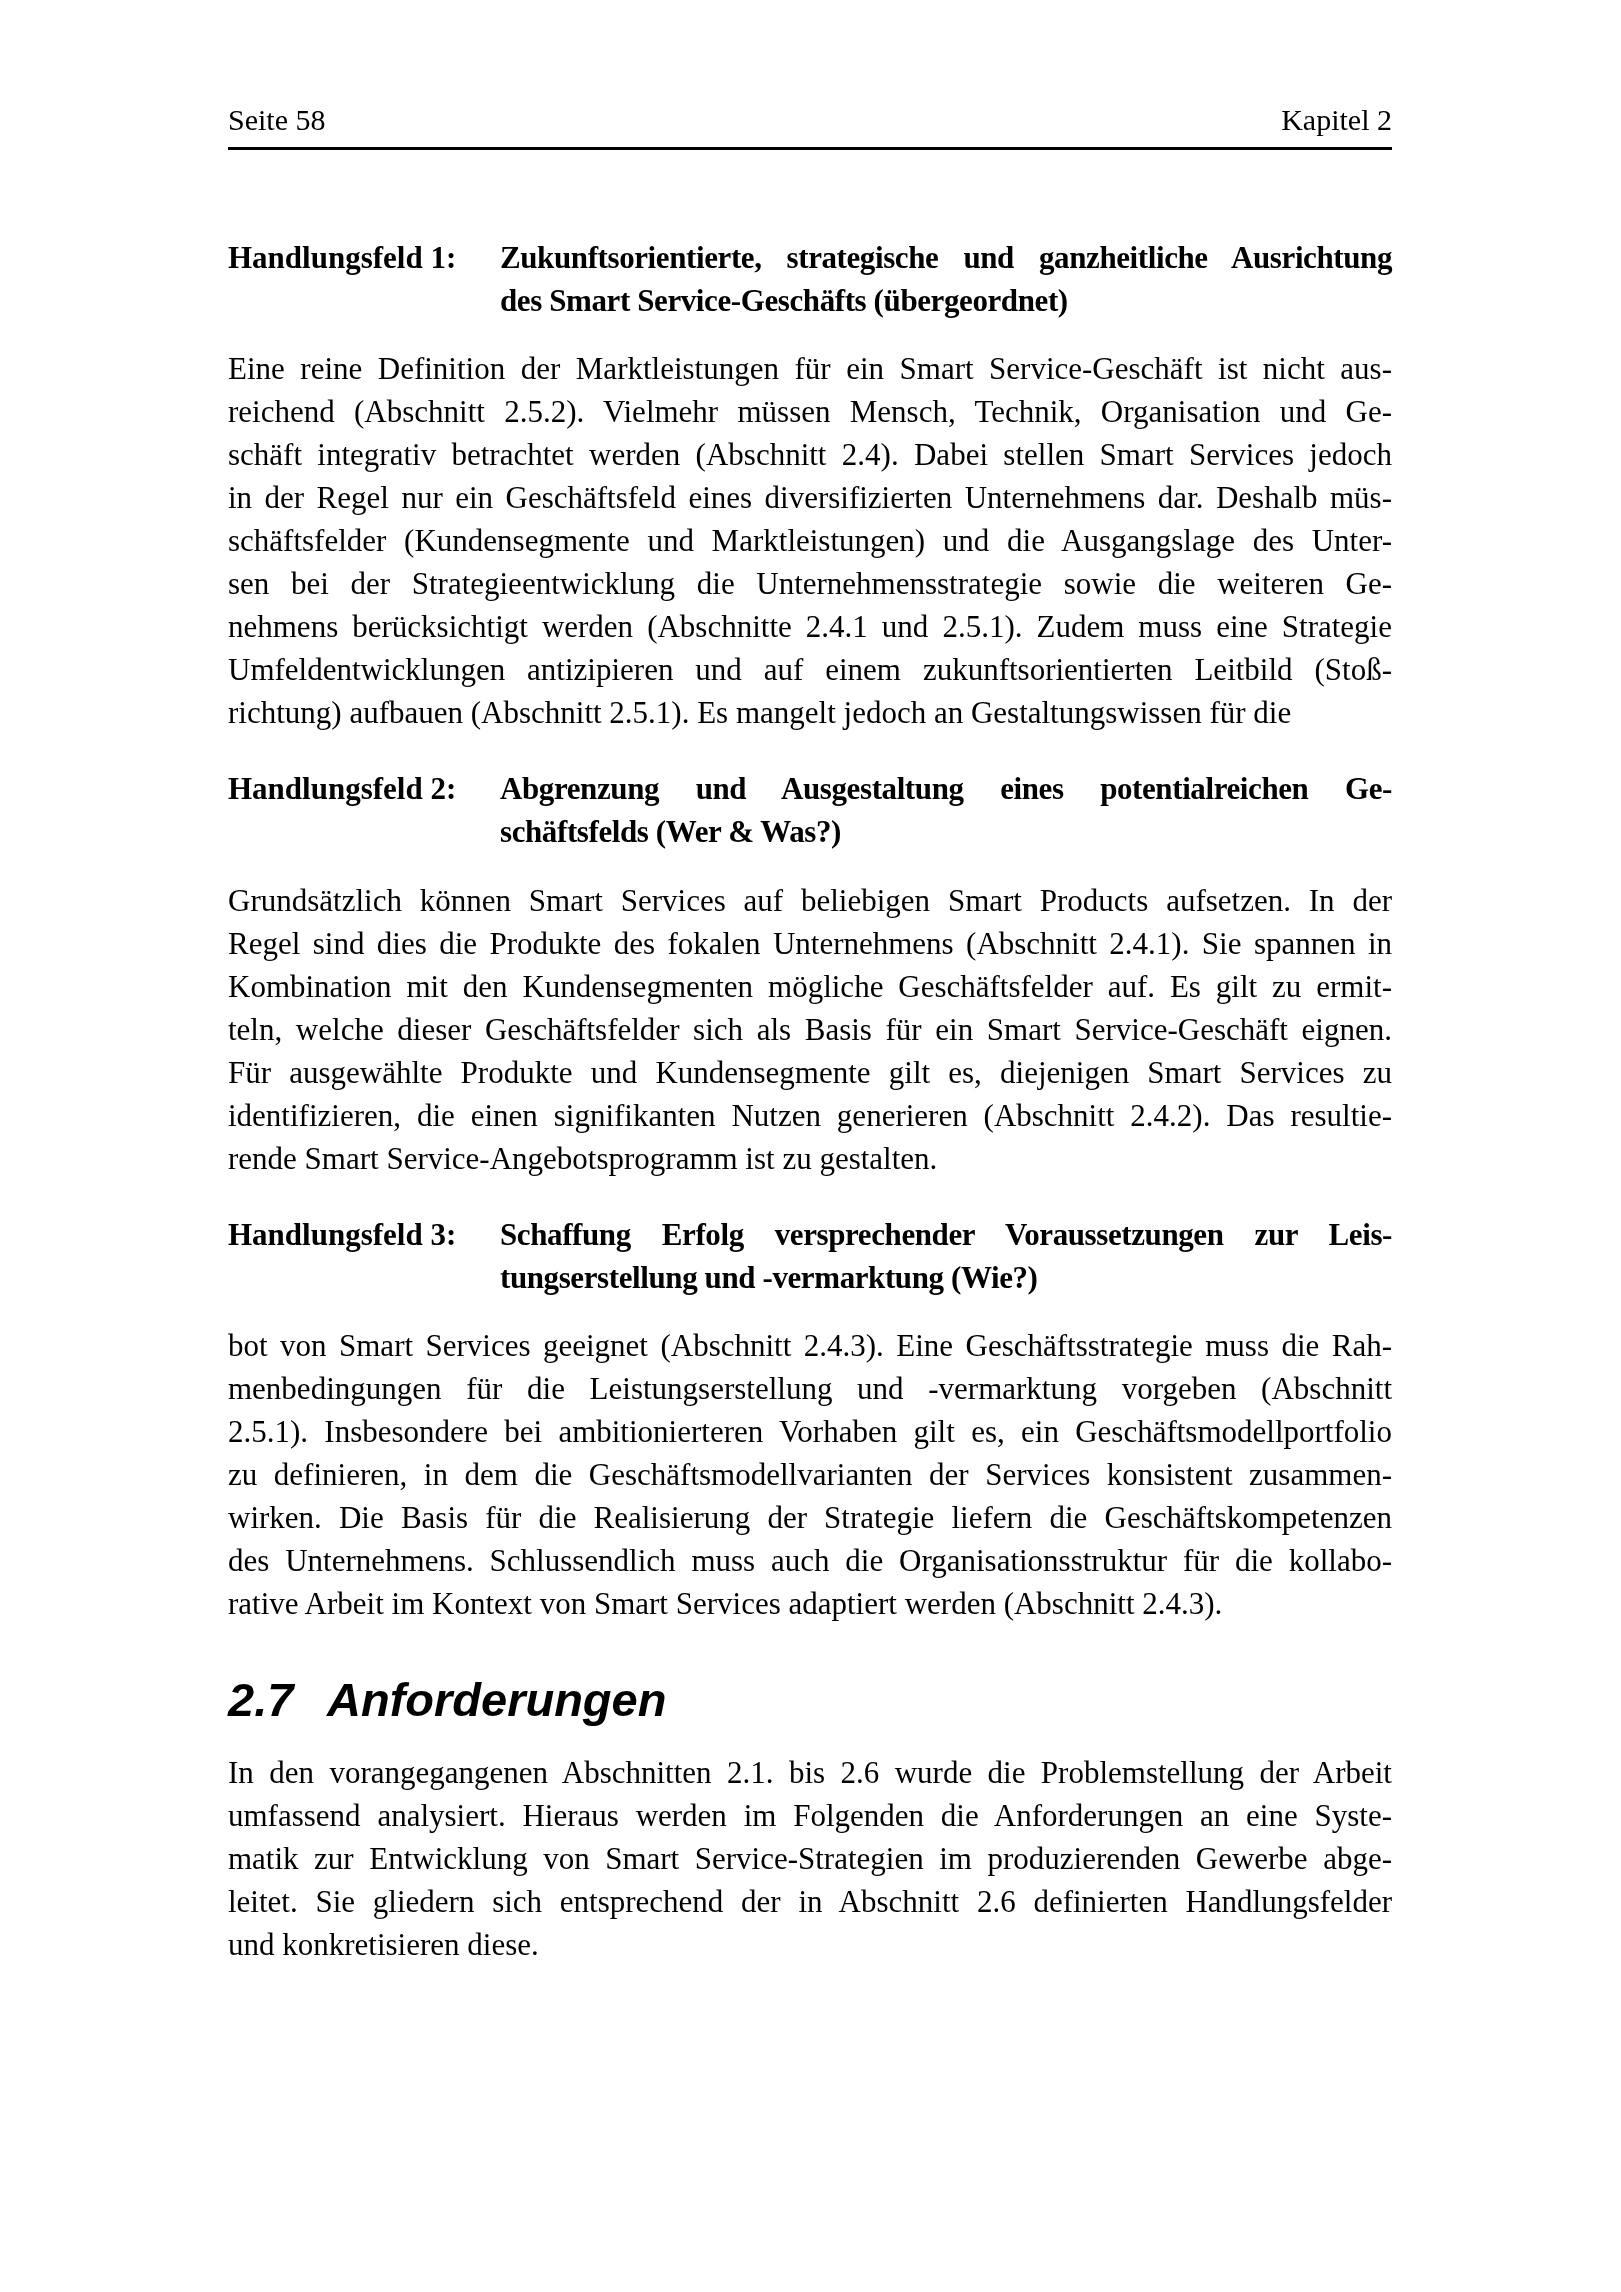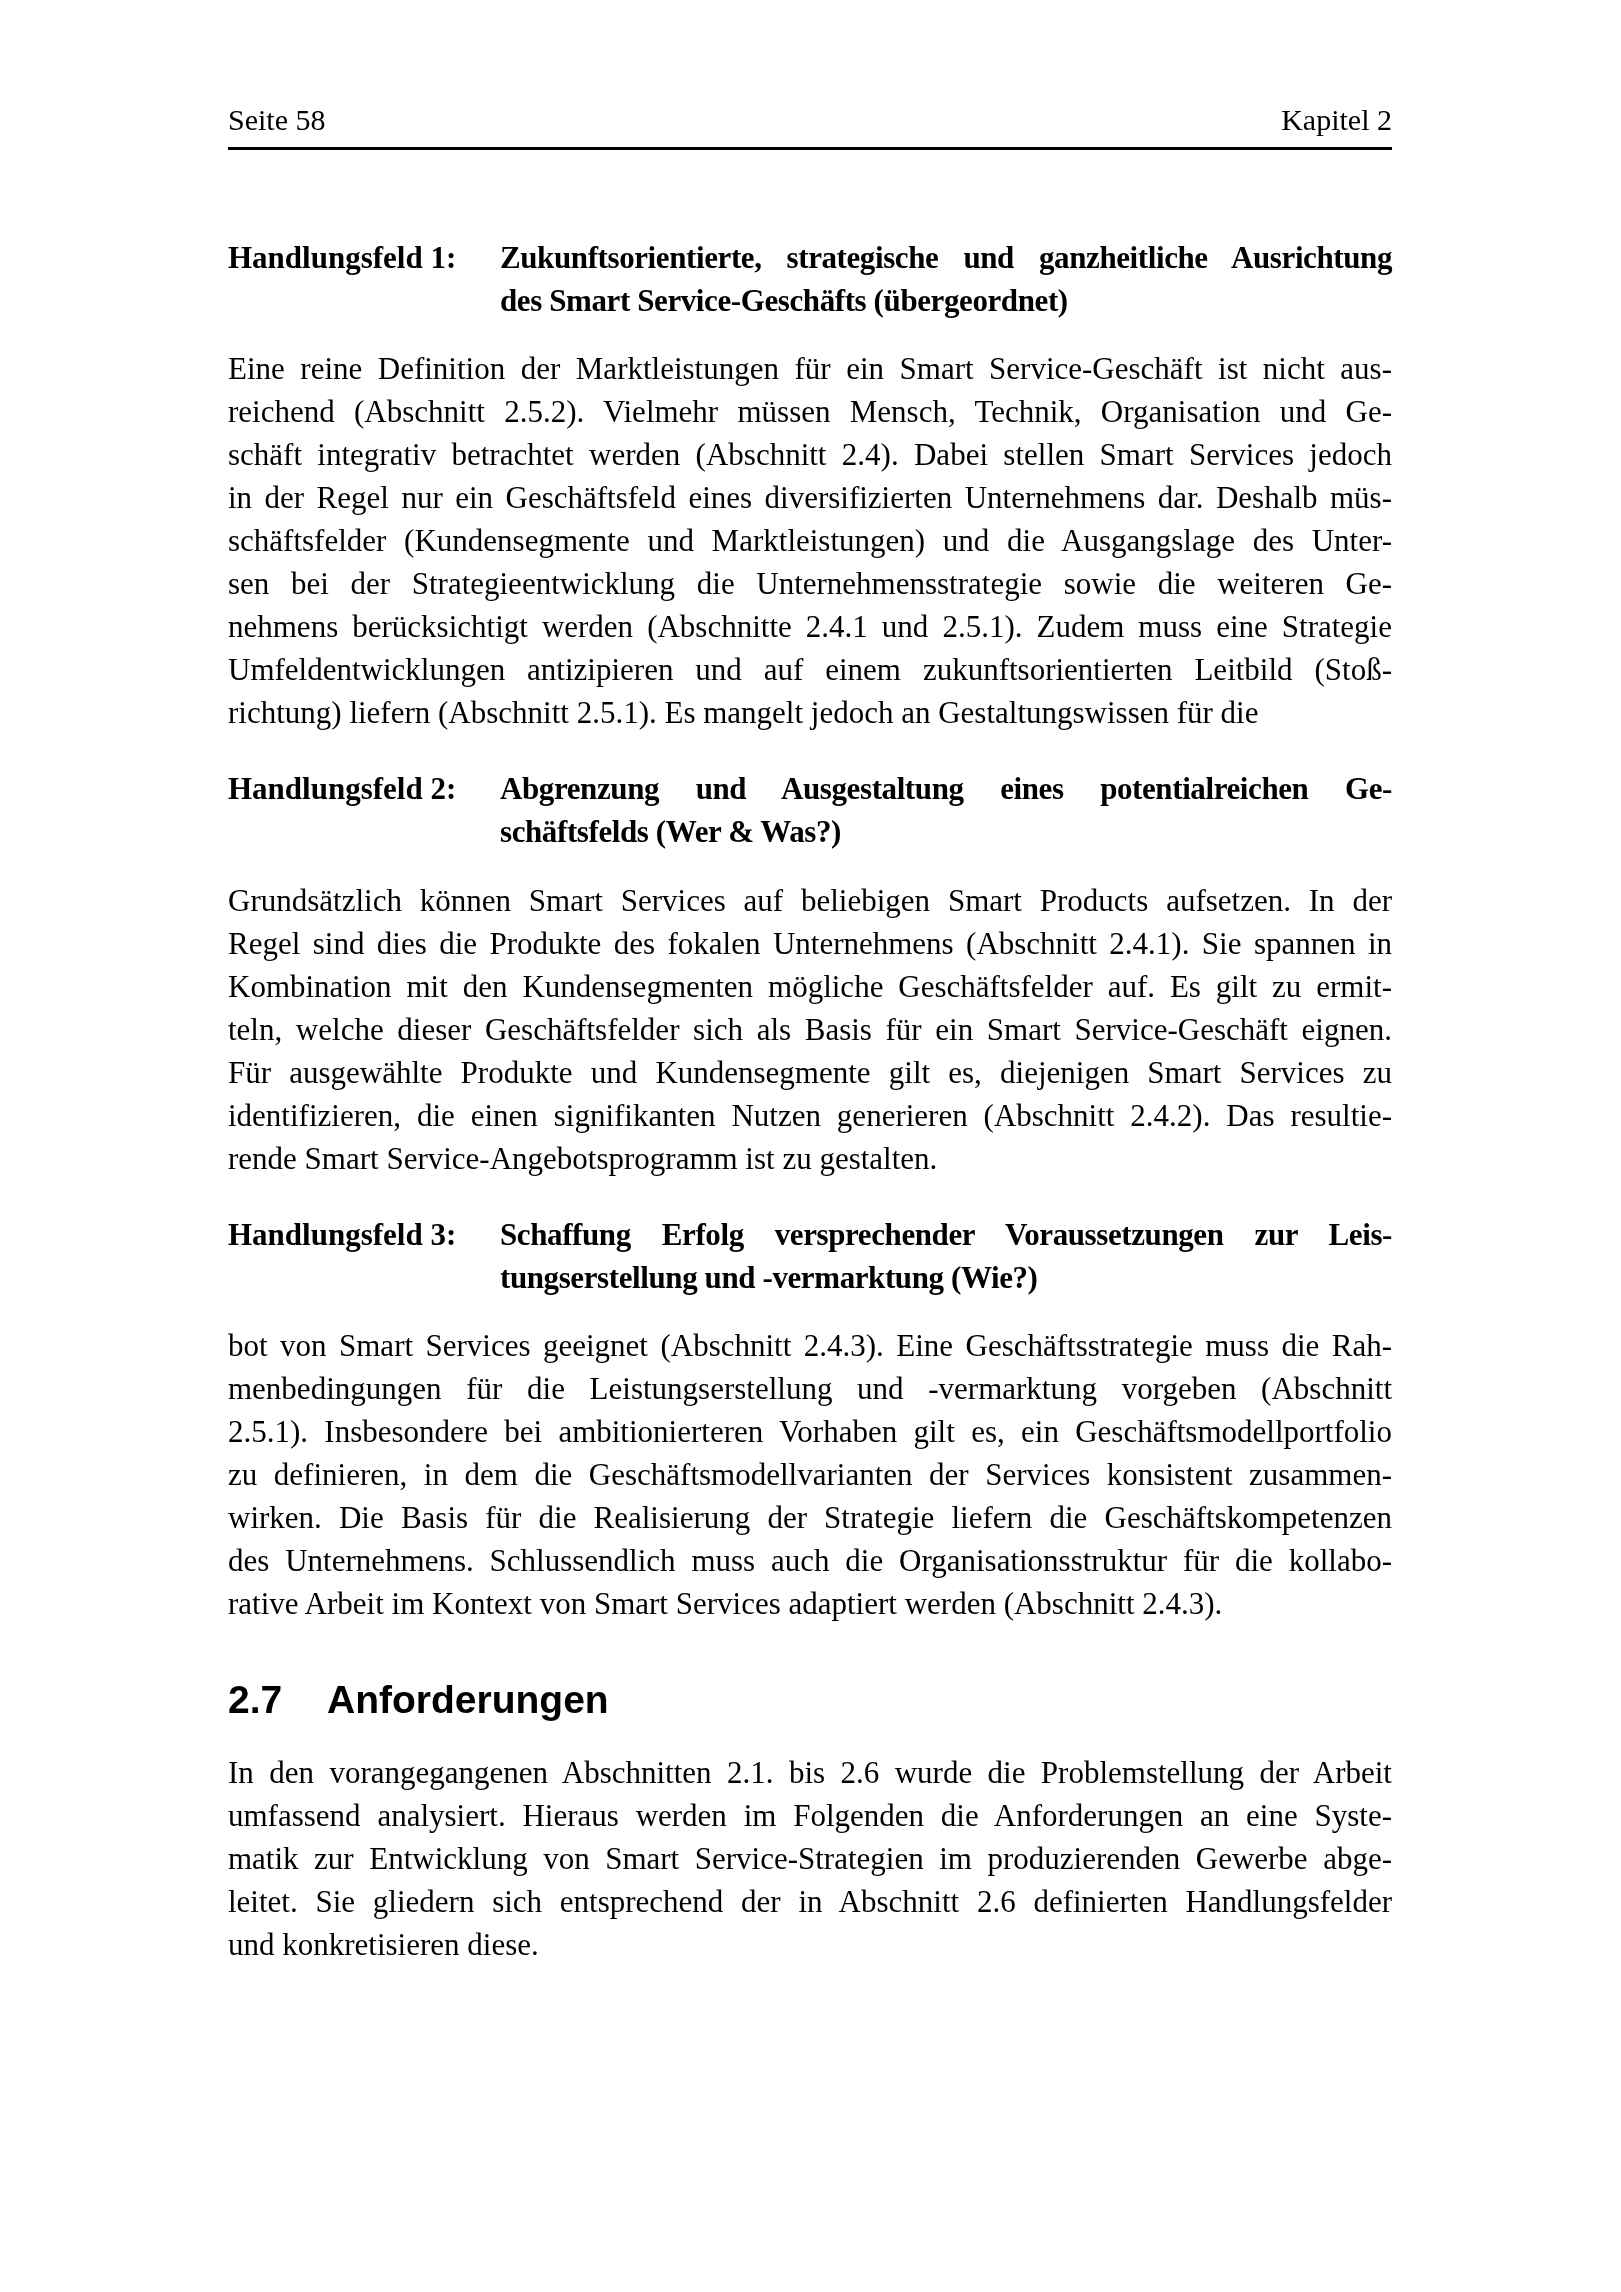--- a/index.html
+++ b/index.html
@@ -67,24 +67,25 @@
     line-height: 43px;
     margin: 0 0 33px 0;
   }
 
   
   .sec-head {
     display: flex;
     align-items: baseline;
     font-family: "Liberation Sans", sans-serif;
     font-weight: bold;
-    font-size: 39px;
+    font-size: 47px;
     line-height: 47px;
     margin-top: 51px;
     margin-bottom: 27.4px;
+    font-style: italic;
   }
   .sec-num { flex: 0 0 99px; }
 </style>
 </head>
 <body>
 
 <div class="page">
   <div class="inner">
 
     <div class="hdr">
@@ -104,21 +105,21 @@
       </div>
       <div class="para lines">
           <div class="line">Eine reine Definition der Marktleistungen für ein Smart Service-Geschäft ist nicht aus-</div>
           <div class="line">reichend (Abschnitt 2.5.2). Vielmehr müssen Mensch, Technik, Organisation und Ge-</div>
           <div class="line">schäft integrativ betrachtet werden (Abschnitt 2.4). Dabei stellen Smart Services jedoch</div>
           <div class="line">in der Regel nur ein Geschäftsfeld eines diversifizierten Unternehmens dar. Deshalb müs-</div>
           <div class="line">schäftsfelder (Kundensegmente und Marktleistungen) und die Ausgangslage des Unter-</div>
           <div class="line">sen bei der Strategieentwicklung die Unternehmensstrategie sowie die weiteren Ge-</div>
           <div class="line">nehmens berücksichtigt werden (Abschnitte 2.4.1 und 2.5.1). Zudem muss eine Strategie</div>
           <div class="line">Umfeldentwicklungen antizipieren und auf einem zukunftsorientierten Leitbild (Stoß-</div>
-          <div class="line">richtung) liefern (Abschnitt 2.5.1). Es mangelt jedoch an Gestaltungswissen für die</div>
+          <div class="line">richtung) aufbauen (Abschnitt 2.5.1). Es mangelt jedoch an Gestaltungswissen für die</div>
         </div>
 
       <div class="hf-head">
         <div class="hf-label">Handlungsfeld 2:</div>
         <div class="hf-title lines">
             <div class="line">Abgrenzung und Ausgestaltung eines potentialreichen Ge-</div>
             <div class="line">schäftsfelds (Wer &amp; Was?)</div>
           </div>
       </div>
       <div class="para lines">

